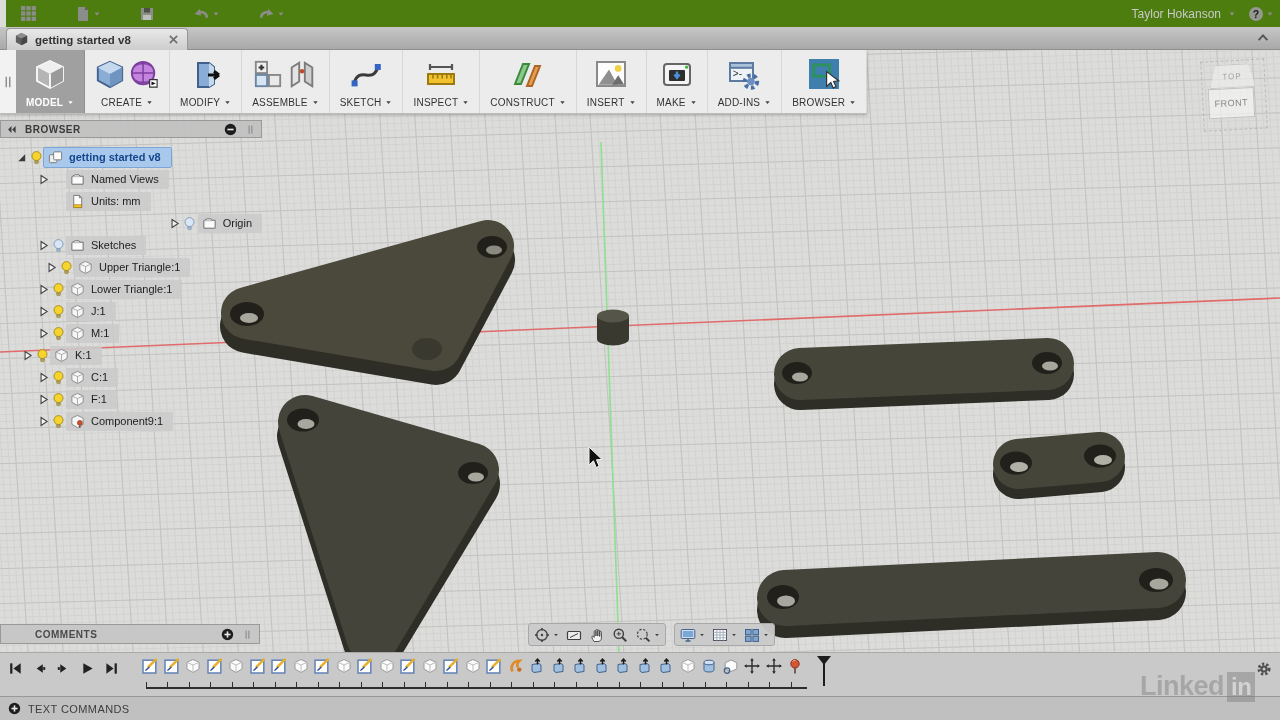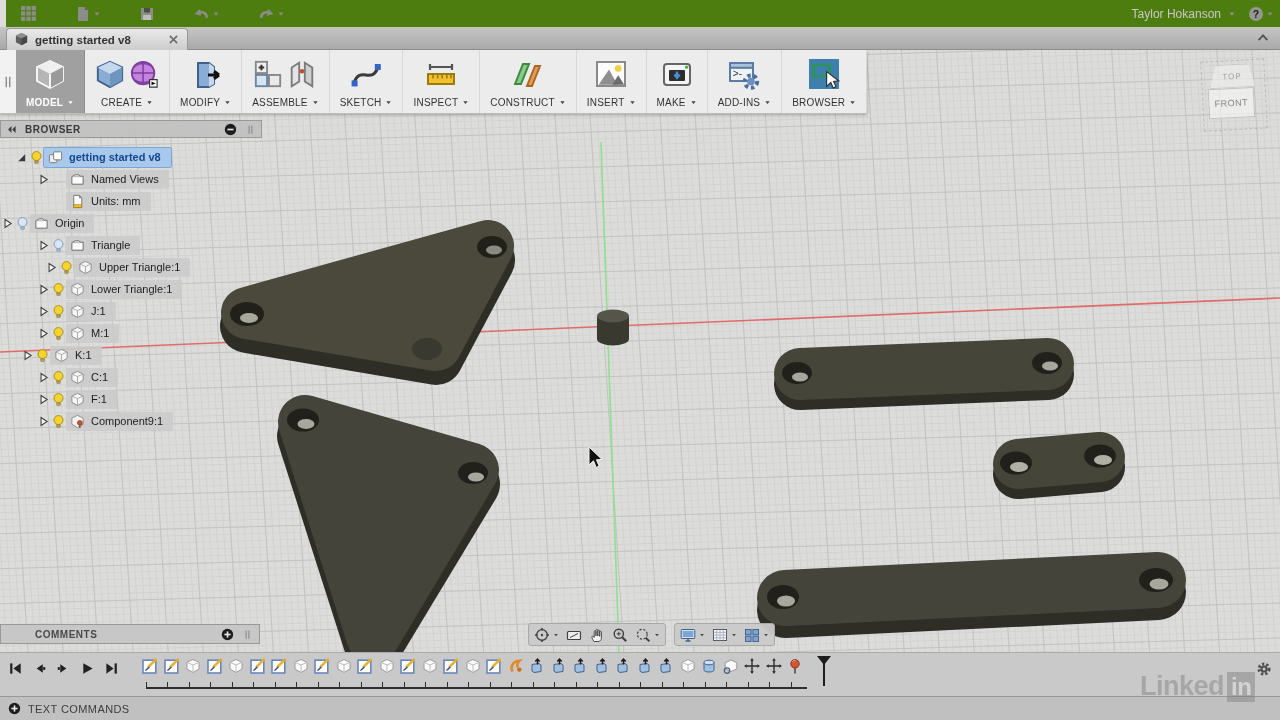--- a/index.html
+++ b/index.html
@@ -602,21 +602,21 @@
             <span>
               <svg viewBox="0 0 16 16" width="15" height="15" xmlns="http://www.w3.org/2000/svg">
                 <path d="M4 1.5 h6 l2.5 2.5 V14.5 H4 Z" fill="#fdfdfd" stroke="#777"></path>
                 <path d="M10 1.5 v2.5 h2.5" fill="none" stroke="#777"></path>
                 <rect x="4" y="11.5" width="8.5" height="3" fill="#f2c22e" stroke="#9c7a10" stroke-width=".7"></rect>
               </svg>
             </span>
             <span class="lbl">Units: mm</span>
           </div>
         </div>
-        <div class="tree-row" style="">
+        <div class="tree-row" style="padding-left: 36px; justify-content: flex-end;">
           <span class="arrow">
             <svg viewBox="0 0 16 16" width="13" height="13" xmlns="http://www.w3.org/2000/svg">
               <path d="M5 3 L12.5 8 L5 13 Z" fill="#f4f4f4" stroke="#3f3f3f" stroke-width="1.3"></path>
             </svg>
           </span>
           <span class="bulb">
             <svg viewBox="0 0 16 16" width="15" height="15" xmlns="http://www.w3.org/2000/svg">
               <circle cx="8" cy="6.5" r="4.8" fill="#d9e6f5" stroke="#7e99b8"></circle>
               <path d="M6 11.5 h4 v2 a1 1 0 0 1 -1 1 h-2 a1 1 0 0 1 -1 -1 Z" fill="#a7b6c8" stroke="#7e99b8" stroke-width=".6"></path>
             </svg>
@@ -643,21 +643,21 @@
               <path d="M6 11.5 h4 v2 a1 1 0 0 1 -1 1 h-2 a1 1 0 0 1 -1 -1 Z" fill="#a7b6c8" stroke="#7e99b8" stroke-width=".6"></path>
             </svg>
           </span>
           <div class="chip">
             <span>
               <svg viewBox="0 0 16 16" width="15" height="15" xmlns="http://www.w3.org/2000/svg">
                 <path d="M2 5 l3.5-2 h4 l1 1.5 H14 V13 H2 Z" fill="#fbfbfb" stroke="#666" stroke-width="1"></path>
                 <path d="M2 5 H10.5" stroke="#999" stroke-width=".8"></path>
               </svg>
             </span>
-            <span class="lbl">Triangle</span>
+            <span class="lbl">Sketches</span>
           </div>
         </div>
         <div class="tree-row" style="padding-left: 44px;">
           <span class="arrow">
             <svg viewBox="0 0 16 16" width="13" height="13" xmlns="http://www.w3.org/2000/svg">
               <path d="M5 3 L12.5 8 L5 13 Z" fill="#f4f4f4" stroke="#3f3f3f" stroke-width="1.3"></path>
             </svg>
           </span>
           <span class="bulb">
             <svg viewBox="0 0 16 16" width="15" height="15" xmlns="http://www.w3.org/2000/svg">

